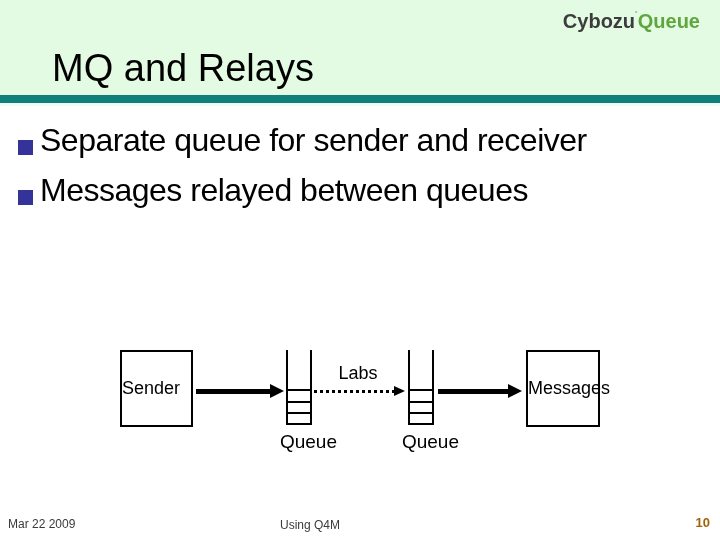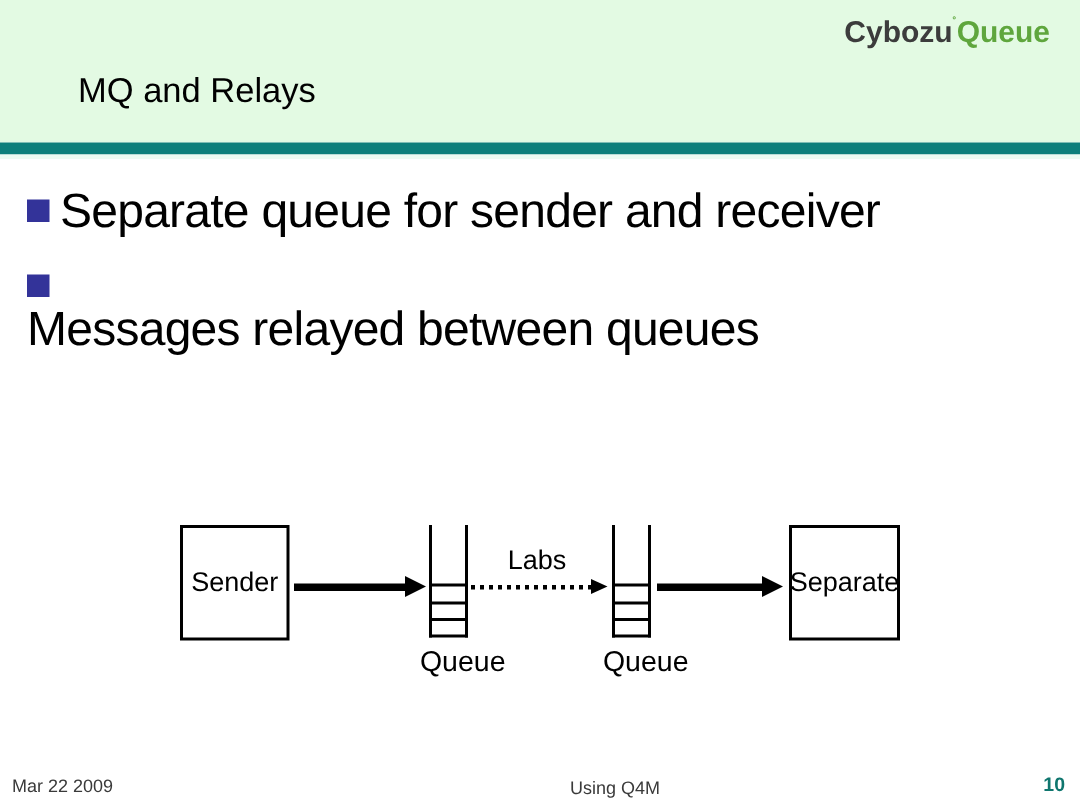--- a/index.html
+++ b/index.html
@@ -19,49 +19,49 @@
   .divider-bar {
     position: absolute; left: 0; top: 95px; width: 720px; height: 8px;
     background: #0e7f7b;
   }
   .divider-glow {
     position: absolute; left: 0; top: 103px; width: 720px; height: 3px;
     background: #edfbf2;
   }
   .slide-title {
     position: absolute; left: 52px; top: 49px;
-    font-size: 23px; line-height: 1; color: #000000;
+    font-size: 38px; line-height: 1; color: #000000;
     letter-spacing: 0px; white-space: nowrap;
   }
   .logo {
     position: absolute; top: 11px; right: 20px;
     font-size: 20px; font-weight: bold; line-height: 1; white-space: nowrap;
   }
   .logo .brand { color: #3c3c3c; }
   .logo .mark { color: #5fa63d; font-size: 8px; vertical-align: 11px; }
   .logo .suffix { color: #5fa63d; }
 
   
-  .bullet-row { position: absolute; left: 18px; display: flex; align-items: flex-start; }
+  .bullet-row { position: absolute; left: 18px; display: flex; align-items: center; }
   .bullet-row.row1 { top: 119px; }
-  .bullet-row.row2 { top: 169px; flex-direction: column; }
+  .bullet-row.row2 { top: 169px; }
   .bullet-square {
     width: 15px; height: 15px; background: #333399;
     margin-top: 14px; margin-right: 7px; flex: 0 0 auto;
   }
   .bullet-text {
     font-size: 32px; line-height: 42px; color: #000000;
     letter-spacing: -0.5px; white-space: nowrap;
   }
 
   
   .node-box {
     position: absolute; top: 350px; height: 77px;
     border: 2px solid #000; background: #fff;
-    display: flex; align-items: center; justify-content: center;
+    display: flex; align-items: center; justify-content: flex-start;
     font-size: 18px; color: #000;
   }
   .sender-box { left: 120px; width: 73px; }
   .receiver-box { left: 526px; width: 74px; }
 
   .queue {
     position: absolute; top: 350px; width: 26px; height: 75px;
     border-left: 2px solid #000; border-right: 2px solid #000; border-bottom: 2px solid #000;
     background: #fff;
   }
@@ -104,25 +104,25 @@
   .queue-label.ql1 { left: 261px; }
   .queue-label.ql2 { left: 383px; }
 
   
   .footer-date {
     position: absolute; left: 8px; top: 517px;
     font-size: 12px; color: #3a3a3a;
   }
   .footer-title {
     position: absolute; left: 280px; top: 518px; width: 160px;
-    text-align: right; font-size: 12px; color: #3a3a3a;
+    text-align: left; font-size: 12px; color: #3a3a3a;
   }
   .page-number {
     position: absolute; left: 670px; top: 515px; width: 40px;
-    text-align: right; font-size: 13px; font-weight: bold; color: #0f766e;
+    text-align: right; font-size: 13px; font-weight: bold; color: #a16207;
   }
 </style>
 </head>
 <body>
 
 <div class="slide">
 
   <div class="header-band"></div>
   <div class="divider-bar"></div>
   <div class="divider-glow"></div>
@@ -162,21 +162,21 @@
   <div class="queue queue-right">
     <div class="rung r1"></div>
     <div class="rung r2"></div>
     <div class="rung r3"></div>
   </div>
 
   <div class="arrow-shaft shaft-2"></div>
   <div class="arrow-head head-2"></div>
 
   <div class="node-box receiver-box">
-    <span>Separate</span>
+    <span>Messages</span>
   </div>
 
   <div class="queue-label ql1">Queue</div>
   <div class="queue-label ql2">Queue</div>
 
   <div class="footer-date">Mar 22 2009</div>
   <div class="footer-title">Using Q4M</div>
   <div class="page-number">10</div>
 
 </div>

